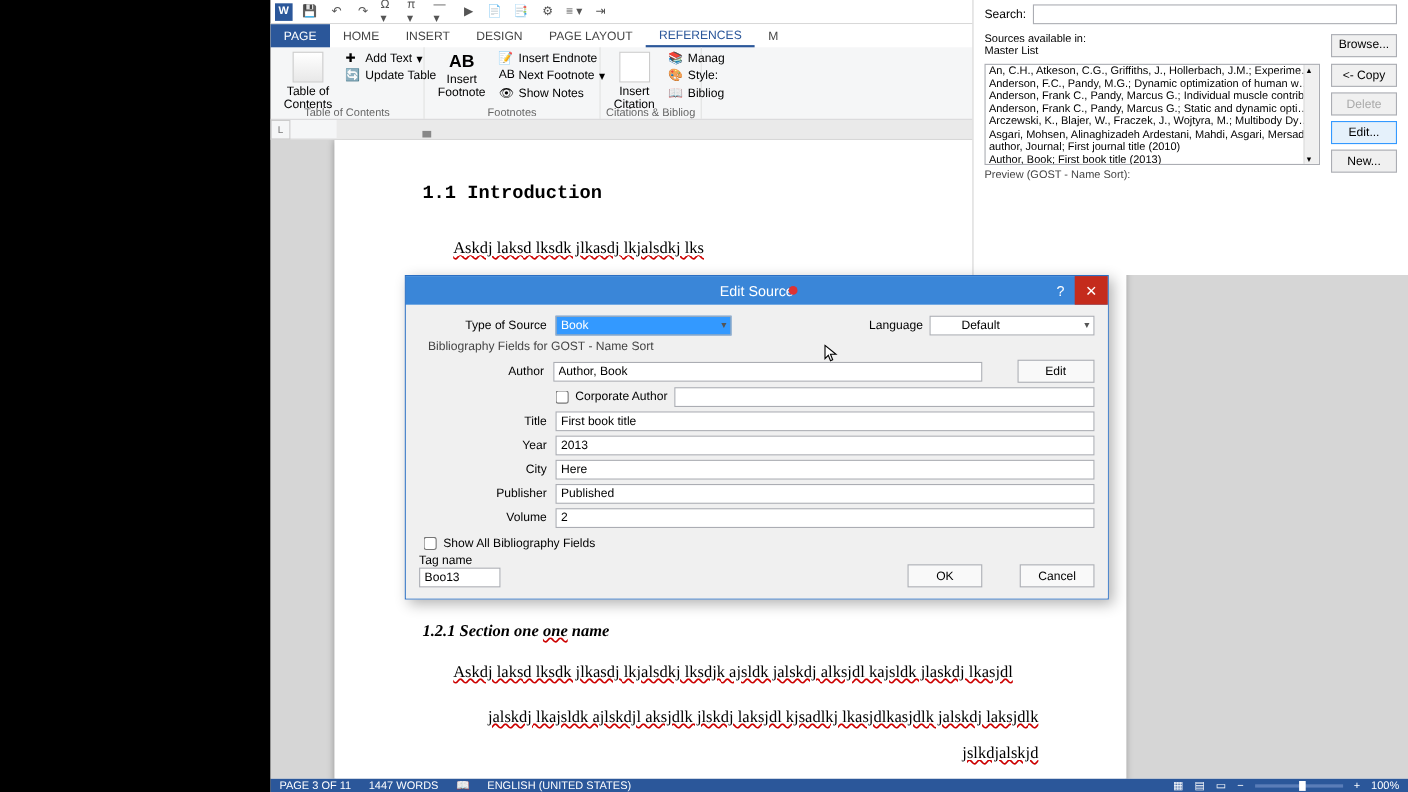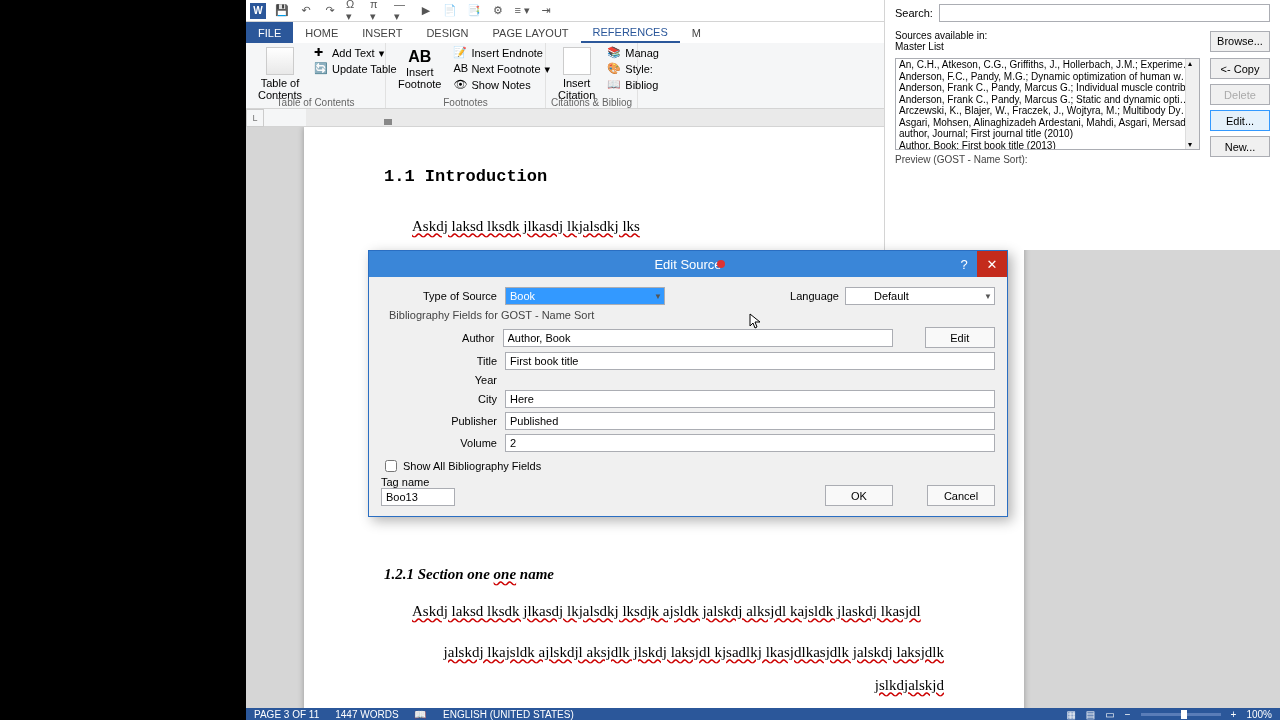--- a/index.html
+++ b/index.html
@@ -87,21 +87,21 @@
     <span class="qat-icon">— ▾</span>
     <span class="qat-icon">▶</span>
     <span class="qat-icon">📄</span>
     <span class="qat-icon">📑</span>
     <span class="qat-icon">⚙</span>
     <span class="qat-icon">≡ ▾</span>
     <span class="qat-icon">⇥</span>
   </div>
 
   <div class="ribbon-tabs">
-    <div class="ribbon-tab file">FILE</div>
+    <div class="ribbon-tab file">PAGE</div>
     <div class="ribbon-tab">HOME</div>
     <div class="ribbon-tab">INSERT</div>
     <div class="ribbon-tab">DESIGN</div>
     <div class="ribbon-tab">PAGE LAYOUT</div>
     <div class="ribbon-tab active">REFERENCES</div>
     <div class="ribbon-tab">M</div>
   </div>
 
   <div class="ribbon">
     <div class="ribbon-group" style="width:140px;">
@@ -274,25 +274,32 @@
       </div>
     </div>
     <div class="dlg-section-label">Bibliography Fields for GOST - Name Sort</div>
 
     <div class="dlg-row">
       <div class="dlg-label">Author</div>
       <input class="dlg-input" type="text" style="flex: 0 0 390px;" value="Author, Book">
       <button class="dlg-btn" style="width:72px;">Edit</button>
     </div>
     <div class="dlg-row">
+      <div class="dlg-label"></div>
+      <input type="checkbox" style="">
+      <span>Corporate Author</span>
+      <input class="dlg-input" type="text" style="visibility: visible;">
+    </div>
+    <div class="dlg-row">
       <div class="dlg-label">Title</div>
       <input class="dlg-input" type="text" value="First book title" style="">
     </div>
     <div class="dlg-row">
       <div class="dlg-label">Year</div>
+      <input class="dlg-input" type="text" value="2013" style="">
     </div>
     <div class="dlg-row">
       <div class="dlg-label">City</div>
       <input class="dlg-input" type="text" value="Here" style="">
     </div>
     <div class="dlg-row">
       <div class="dlg-label">Publisher</div>
       <input class="dlg-input" type="text" value="Published" style="">
     </div>
     <div class="dlg-row">

